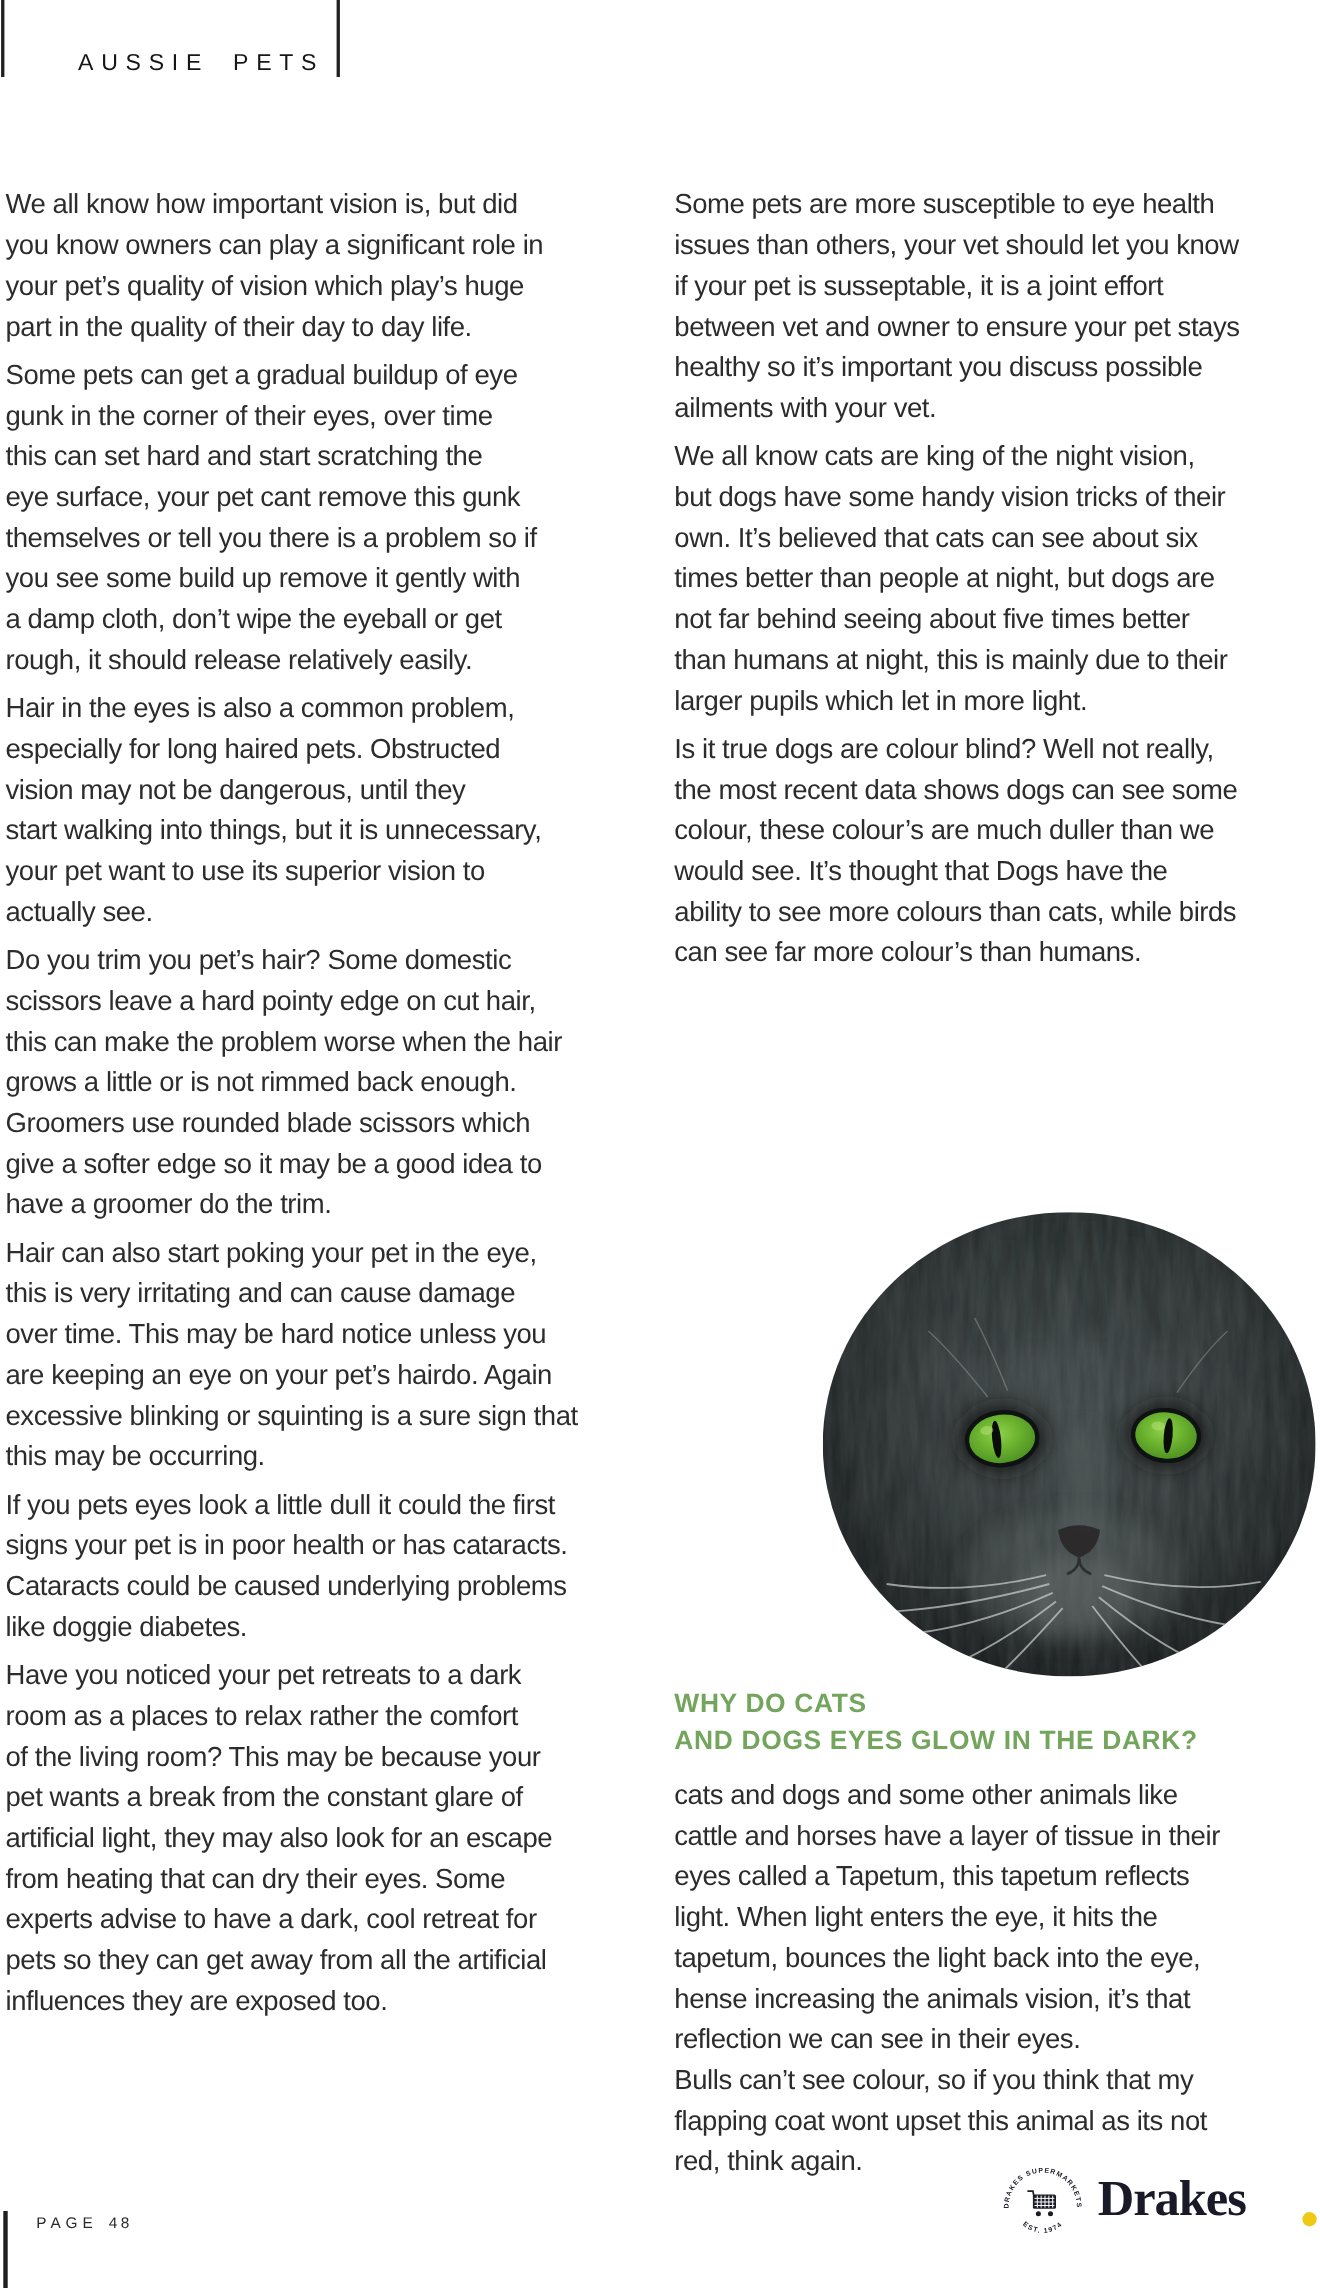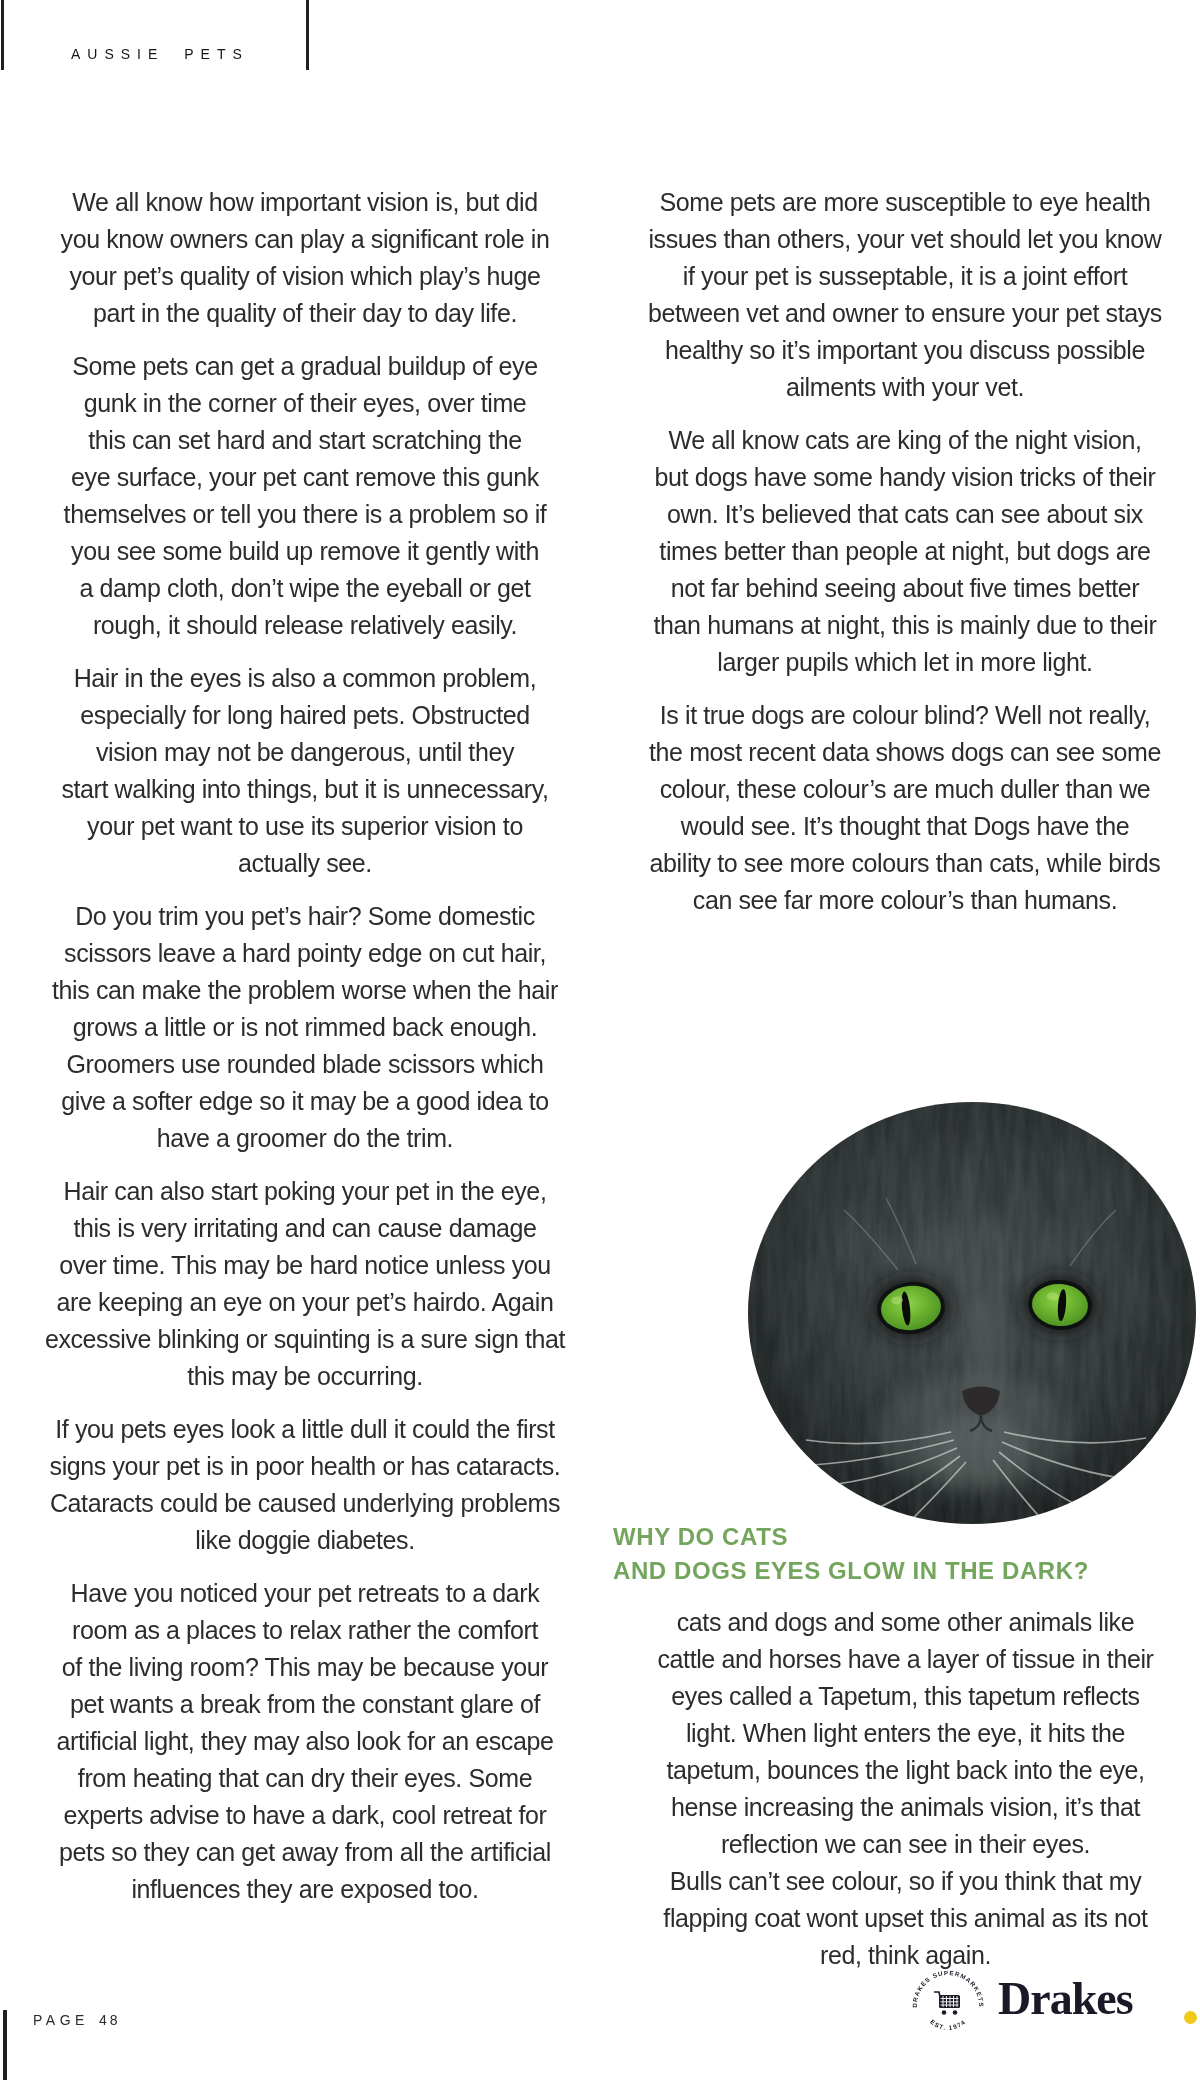--- a/index.html
+++ b/index.html
@@ -11,34 +11,34 @@
     overflow:hidden;
     font-family:"Liberation Sans",sans-serif;
     color:#2c2c2c;
   }
   
   .vbar{position:absolute;background:#1f1f1f;}
   .bar-header-left{left:1px;top:0;width:3px;height:70px;}
   .bar-header-right{left:306px;top:0;width:3px;height:70px;}
   .kicker{
     position:absolute;left:71px;top:46px;
-    font-size:14px;letter-spacing:7px;word-spacing:9px;
+    font-size:21px;letter-spacing:7px;word-spacing:9px;
     color:#161616;white-space:nowrap;
   }
   
   .col{position:absolute;font-size:25px;line-height:37px;letter-spacing:-0.4px;color:#2c2c2c;}
   .col-left{left:5px;top:168px;width:600px;}
   .col-right{left:613px;top:168px;width:584px;}
-  .para{margin:16px 0 7px 0;white-space:pre-line;text-align:center;}
+  .para{margin:0 0 7px 0;white-space:pre-line;}
   
   .cat{position:absolute;left:748px;top:1102px;width:448px;height:422px;margin:0;padding:0;}
   
   .glow{position:absolute;left:613px;top:1516px;width:585px;font-size:25px;line-height:37px;letter-spacing:-0.4px;}
   .glow-heading{
-    margin:4px 0 14px 0;
+    margin:16px 0 14px 0;
     font-size:24px;line-height:34px;font-weight:bold;
     letter-spacing:0.6px;
     color:#73a55d;
     white-space:pre-line;
   }
   
   .logo{position:absolute;left:908px;top:1962px;width:292px;height:92px;}
   .badge{position:absolute;left:0;top:2px;width:80px;height:80px;}
   .wordmark{
     position:absolute;left:90px;top:8px;

